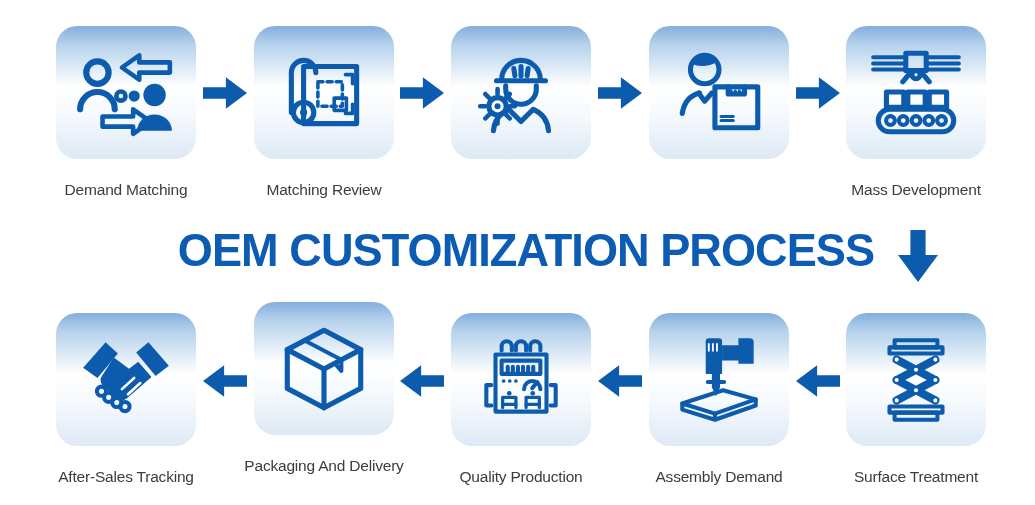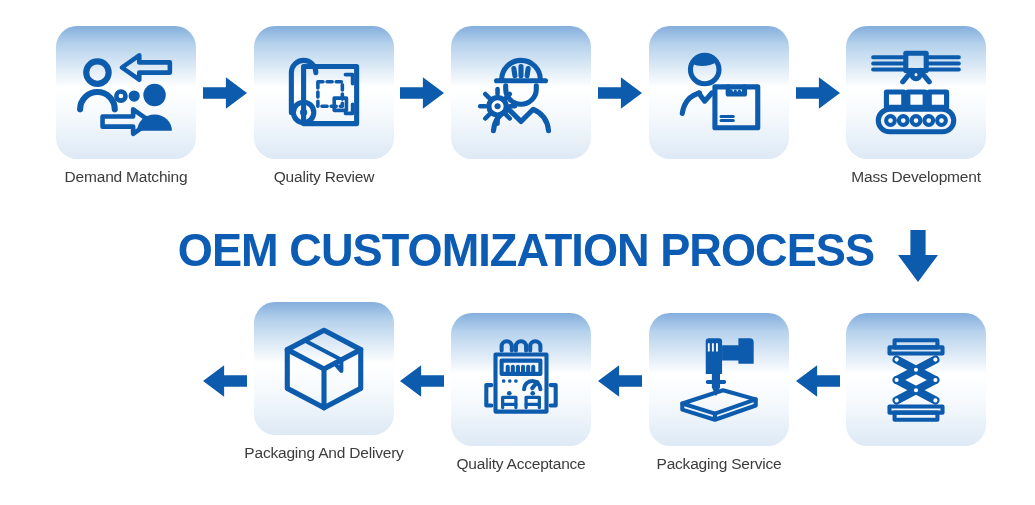--- a/index.html
+++ b/index.html
@@ -9,21 +9,21 @@
 
   .step { position:absolute; width:160px; text-align:center; }
   .step-box {
     width:140px; height:133px; margin:0 auto;
     border-radius:21px;
     background:linear-gradient(180deg,#84aedd 0%,#b6d2ec 14%,#ffffff 46%,#f6fafd 66%,#dde9f5 100%);
     display:flex; align-items:center; justify-content:center;
   }
   .step-box svg { width:106px; height:102px; }
   .step-label {
-    margin-top:9px; font-size:15.5px; line-height:18px; color:var(--label);
+    margin-top:22px; font-size:15.5px; line-height:18px; color:var(--label);
     letter-spacing:-0.2px;
   }
 
   .arrow { position:absolute; background:var(--blue); }
   .arrow.right { width:44px; height:34px;
     clip-path:polygon(0% 33%, 52% 33%, 52% 4%, 100% 50%, 52% 96%, 52% 67%, 0% 67%); }
   .arrow.left { width:44px; height:34px;
     clip-path:polygon(100% 33%, 48% 33%, 48% 4%, 0% 50%, 48% 96%, 48% 67%, 100% 67%); }
   .arrow.down { width:40px; height:52px;
     clip-path:polygon(31% 0%, 69% 0%, 69% 48%, 100% 48%, 50% 100%, 0% 48%, 31% 48%); }
@@ -73,21 +73,21 @@
           <circle cx="30" cy="69" r="10"></circle>
         </g>
         <circle class="f" cx="30" cy="69" r="3.5"></circle>
         <g class="s" stroke-width="3.5">
           <rect x="44" y="39" width="24" height="24" stroke-dasharray="5 4"></rect>
           <rect x="60" y="55" width="12" height="12"></rect>
           <path d="M71 32 h7 v9 M78 61 v9 h-7"></path>
         </g>
       </svg>
     </div>
-    <div class="step-label">Quality Review</div>
+    <div class="step-label">Matching Review</div>
   </div>
 
   <div class="arrow right" style="left:400px;top:76px"></div>
 
   <div class="step" style="left:441px;top:26px">
     <div class="step-box">
       <svg viewBox="0 0 100 100">
         <g class="s" stroke-width="5">
           <path d="M31 37 a19 19 0 0 1 38 0"></path>
           <path d="M26 38 h48"></path>
@@ -152,20 +152,37 @@
           <circle cx="75" cy="77" r="4.3"></circle>
         </g>
       </svg>
     </div>
     <div class="step-label">Mass Development</div>
   </div>
 
   <div class="title">OEM CUSTOMIZATION PROCESS</div>
   <div class="arrow down" style="left:898px;top:230px"></div>
 
+  <div class="step" style="left:46px;top:313px">
+    <div class="step-box">
+      <svg viewBox="0 0 100 100">
+        <path class="f" d="M8 38 L30 13 42 24 22 48 Z"></path>
+        <path class="f" d="M92 36 L72 13 60 23 79 46 Z"></path>
+        <path class="f" d="M38 28 l15 11 9 -7 13 15 -24 21 q-5 4 -10 0 L27 55 q-4 -5 0 -10 z"></path>
+        <g class="s" stroke-width="4">
+          <circle cx="26" cy="61" r="4.5"></circle>
+          <circle cx="33" cy="67" r="4.5"></circle>
+          <circle cx="41" cy="72" r="4.5"></circle>
+          <circle cx="49" cy="76" r="4.5"></circle>
+        </g>
+        <path d="M52 64 l12 -11 M46 59 l12 -11" stroke="#fff" stroke-width="2.5" fill="none" stroke-linecap="round"></path>
+      </svg>
+    </div>
+    <div class="step-label">After-Sales Tracking</div>
+  </div>
 
   <div class="arrow left" style="left:203px;top:364px"></div>
 
   <div class="step" style="left:244px;top:302px">
     <div class="step-box">
       <svg viewBox="0 0 100 100">
         <g class="s" stroke-width="5">
           <path d="M50 12 L86 31 50 50 14 31 Z"></path>
           <path d="M14 31 V69 L50 88 V50"></path>
           <path d="M86 31 V69 L50 88"></path>
@@ -200,41 +217,41 @@
         <g class="s" stroke-width="3.2">
           <rect x="32" y="67" width="13" height="7"></rect>
           <path d="M32 74 v3 M45 74 v3"></path>
           <rect x="55" y="67" width="13" height="7"></rect>
           <path d="M55 74 v3 M68 74 v3"></path>
         </g>
         <circle class="f" cx="38.5" cy="63" r="2.3"></circle>
           <circle class="f" cx="61.5" cy="63" r="2.3"></circle>
       </svg>
     </div>
-    <div class="step-label">Quality Acceptance</div>
+    <div class="step-label">Quality Production</div>
   </div>
 
   <div class="arrow left" style="left:598px;top:364px"></div>
 
   <div class="step" style="left:639px;top:313px">
     <div class="step-box">
       <svg viewBox="0 0 100 100">
         <path class="f" d="M40 9 h10 q3 0 3 3 v32 h-16 V12 q0 -3 3 -3 z"></path>
         <path class="f" d="M53 16 h15 a7 7 0 0 1 7 7 v8 h-22 z"></path>
         <path class="f" d="M69 9 h11 a4 4 0 0 1 4 4 v21 h-15 z"></path>
         <path class="f" d="M43 44 h8 v13 l-4 9 -4 -9 z"></path>
         <path d="M40 14 v8 M44 14 v8 M48 14 v8" stroke="#fff" stroke-width="1.8" fill="none"></path>
         <path d="M39 52 h16" stroke="#0d5bad" stroke-width="4" fill="none" stroke-linecap="round"></path>
         <g class="s" stroke-width="4">
           <path d="M14 73 L54 60 86 69 46 83 Z"></path>
           <path d="M14 73 v6 L46 89 86 75 v-6 M46 83 v6"></path>
         </g>
       </svg>
     </div>
-    <div class="step-label">Packaging Service</div>
+    <div class="step-label">Assembly Demand</div>
   </div>
 
   <div class="arrow left" style="left:796px;top:364px"></div>
 
   <div class="step" style="left:836px;top:313px">
     <div class="step-box">
       <svg viewBox="0 0 100 100">
         <g class="s" stroke-width="4">
           <rect x="29" y="11" width="42" height="7"></rect>
           <rect x="24" y="18" width="52" height="6"></rect>
@@ -249,15 +266,16 @@
             <circle cx="69" cy="30" r="2"></circle>
           <circle cx="50" cy="40" r="2"></circle>
             <circle cx="31" cy="50" r="2"></circle>
           <circle cx="69" cy="50" r="2"></circle>
             <circle cx="50" cy="60" r="2"></circle>
           <circle cx="31" cy="70" r="2"></circle>
             <circle cx="69" cy="70" r="2"></circle>
         </g>
       </svg>
     </div>
+    <div class="step-label">Surface Treatment</div>
   </div>
 
 </div>
 
 </body></html>

